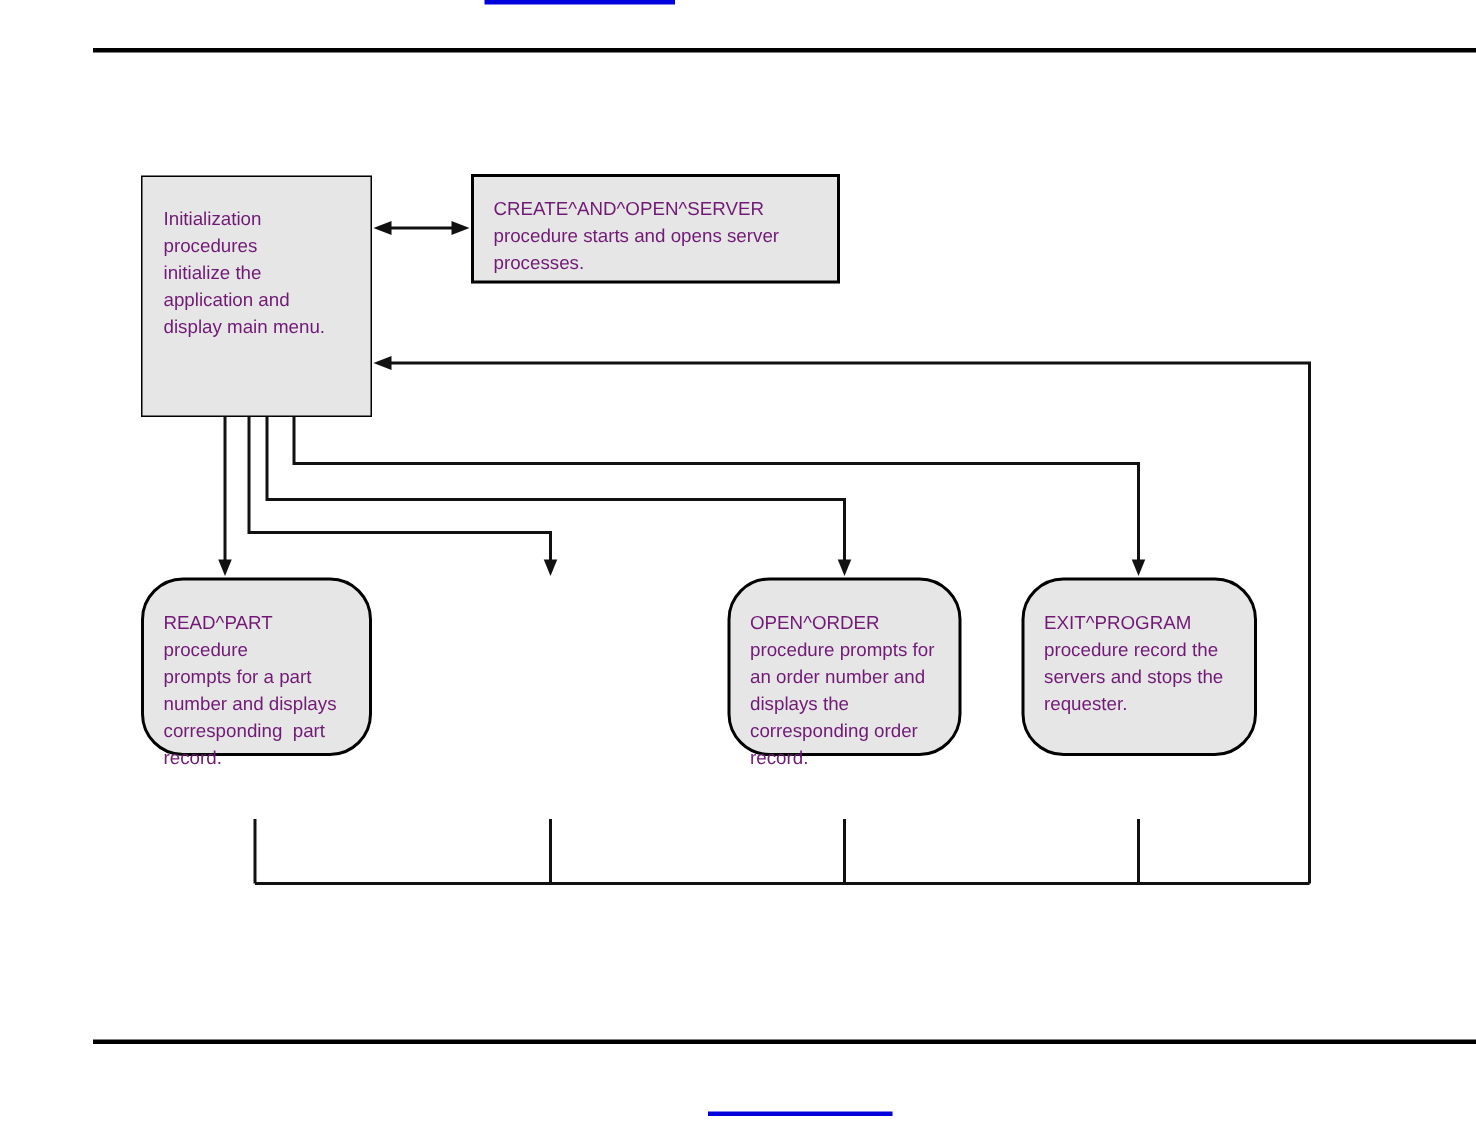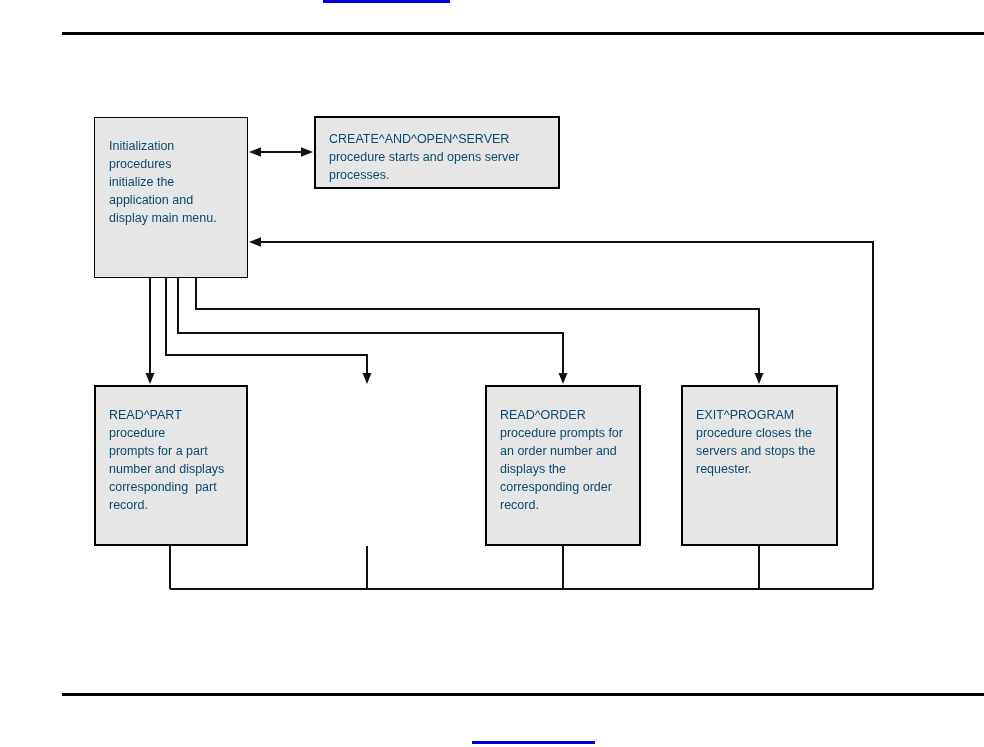--- a/index.html
+++ b/index.html
@@ -50,40 +50,41 @@
   .connectors polygon {
     fill: #111111;
     stroke: none;
   }
   
   .box {
     position: absolute;
     box-sizing: border-box;
     background: #e6e6e6;
     border: 2px solid #000000;
-    color: #0c4a6e;
+    color: #701a75;
     font-size: 12.5px;
     line-height: 18px;
   }
   .box .box-text {
     display: block;
     white-space: pre;
   }
   .box.init {
     left: 94px; top: 117px; width: 154px; height: 161px;
     border-width: 1px;
     padding: 19px 6px 0 14px;
   }
   .box.create {
     left: 314px; top: 116px; width: 246px; height: 73px;
     padding: 12px 8px 0 13px;
   }
   .box.bottom-row {
-    top: 385px; height: 161px;
+    top: 385px; height: 119px;
     padding: 19px 4px 0 13px;
+    border-radius: 28px;
   }
   .box.read-part     { left: 94px;  width: 154px; }
   .box.process-order { left: 289px; width: 157px; }
   .box.read-order    { left: 485px; width: 156px; }
   .box.exit-program  { left: 681px; width: 157px; }
 </style>
 </head>
 <body>
 
 <div class="canvas">
@@ -134,31 +135,31 @@
     <span class="box-text">READ^PART
 procedure
 prompts for a part
 number and displays
 corresponding  part
 record.</span>
   </div>
 
 
   <div class="box bottom-row read-order">
-    <span class="box-text">READ^ORDER
+    <span class="box-text">OPEN^ORDER
 procedure prompts for
 an order number and
 displays the
 corresponding order
 record.</span>
   </div>
 
   <div class="box bottom-row exit-program">
     <span class="box-text">EXIT^PROGRAM
-procedure closes the
+procedure record the
 servers and stops the
 requester.</span>
   </div>
 
   <div class="rule bottom"></div>
 
   <div class="link-underline bottom"></div>
 
 </div>
 

